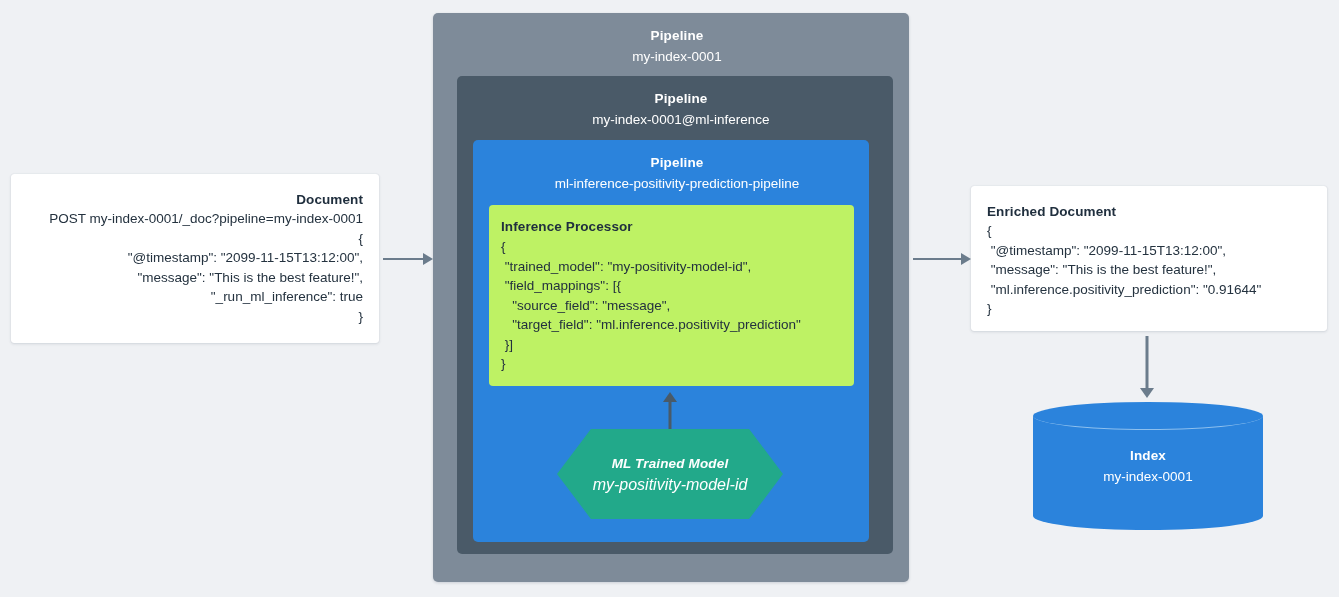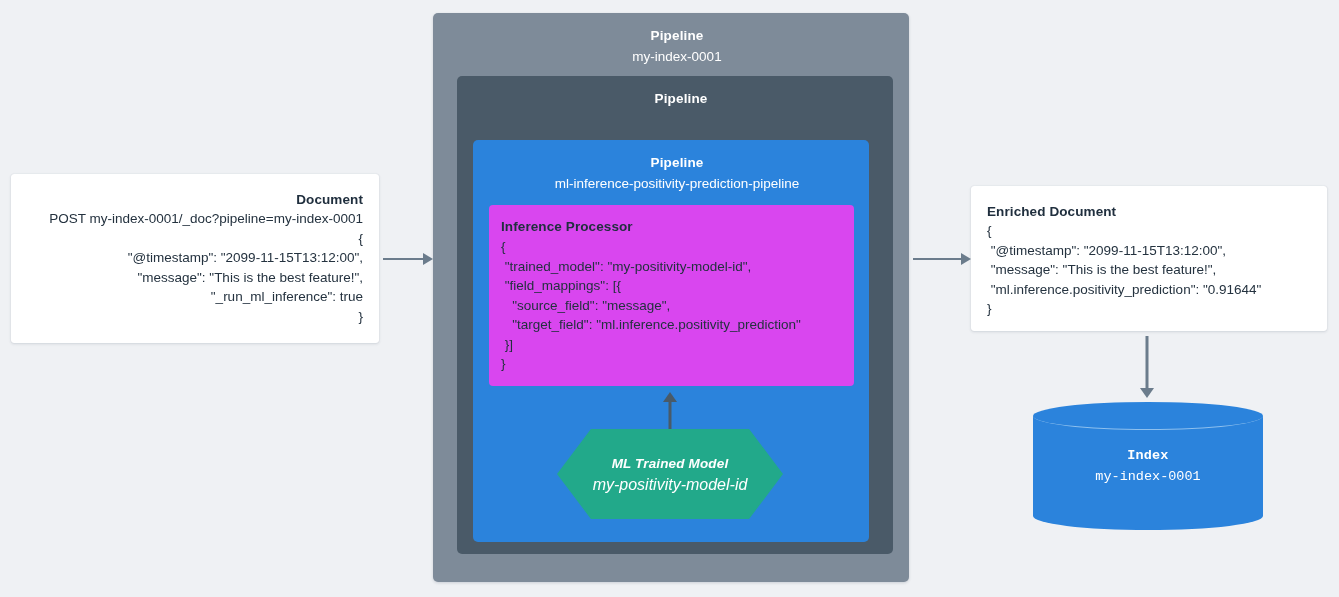--- a/index.html
+++ b/index.html
@@ -80,21 +80,21 @@
   }
   .pipe-head .pipe-name {
     font-size: 13.5px;
     line-height: 21px;
   }
 
   
   #inference-processor {
     position: absolute;
     left: 489px; top: 205px; width: 365px; height: 181px;
-    background: #d946ef;
+    background: #bef264;
     border-radius: 4px;
     box-sizing: border-box;
     padding: 12px 12px 10px 12px;
   }
   #inference-processor .card-title {
     font-weight: bold;
     font-size: 13.5px;
     line-height: 20px;
     color: #202f3e;
     letter-spacing: 0.1px;
@@ -135,21 +135,21 @@
     letter-spacing: 0.15px;
   }
   #ml-model-hex .hex-name {
     font-size: 16px;
     line-height: 21px;
   }
 
   
   #index-cylinder {
     position: absolute;
-    left: 1033px; top: 402px; width: 264px; height: 128px; font-family: Liberation Mono, monospace;
+    left: 1033px; top: 402px; width: 264px; height: 128px;
   }
   #index-cylinder .cyl-body {
     position: absolute;
     left: 0; top: 14px; width: 230px; height: 100px;
     background: #2b83dc;
   }
   #index-cylinder .cyl-top {
     position: absolute;
     left: 0; top: 0; width: 230px; height: 28px;
     background: #2b83dc;
@@ -216,20 +216,21 @@
   <div class="pipe-box" id="pipeline-outer">
     <div class="pipe-head">
       <div class="pipe-kind">Pipeline</div>
       <div class="pipe-name">my-index-0001</div>
     </div>
   </div>
 
   <div class="pipe-box" id="pipeline-mid">
     <div class="pipe-head">
       <div class="pipe-kind">Pipeline</div>
+      <div class="pipe-name">my-index-0001@ml-inference</div>
     </div>
   </div>
 
   <div class="pipe-box" id="pipeline-inner">
     <div class="pipe-head">
       <div class="pipe-kind">Pipeline</div>
       <div class="pipe-name">ml-inference-positivity-prediction-pipeline</div>
     </div>
   </div>
 

